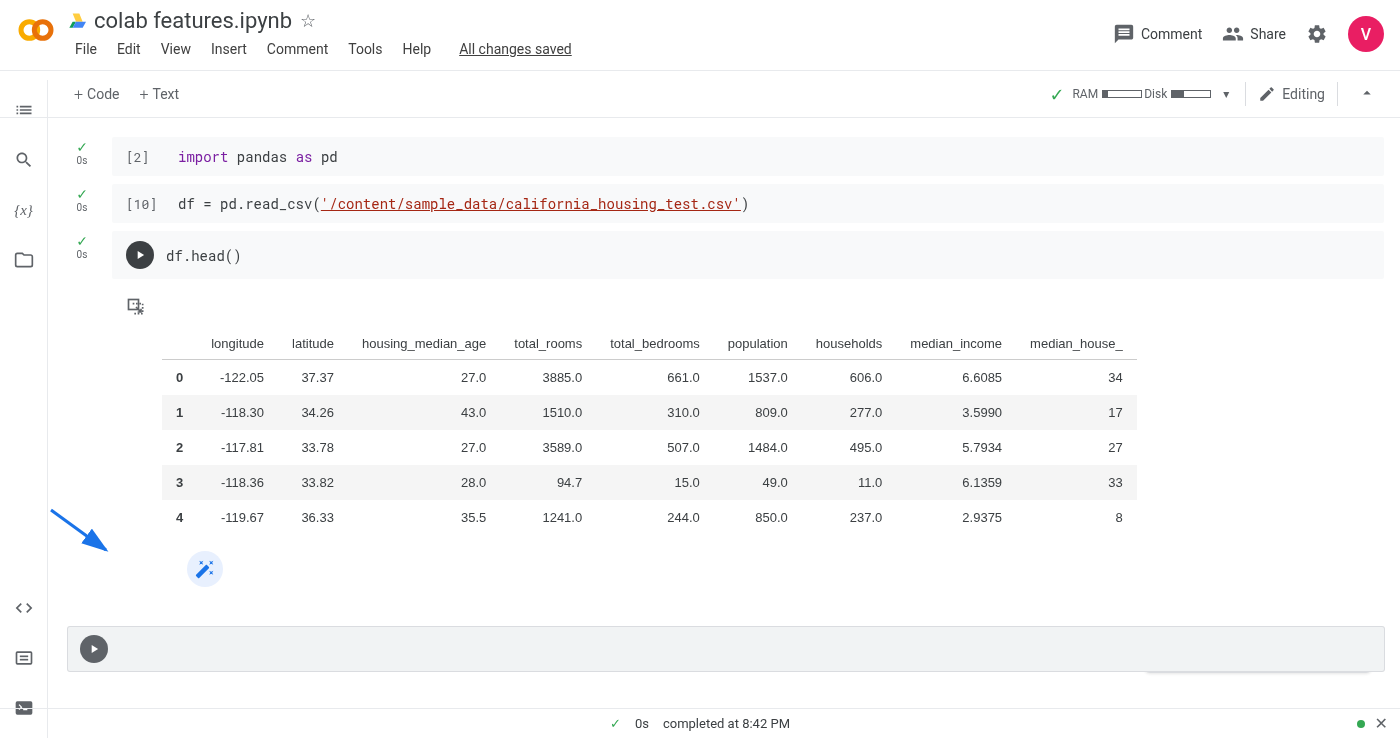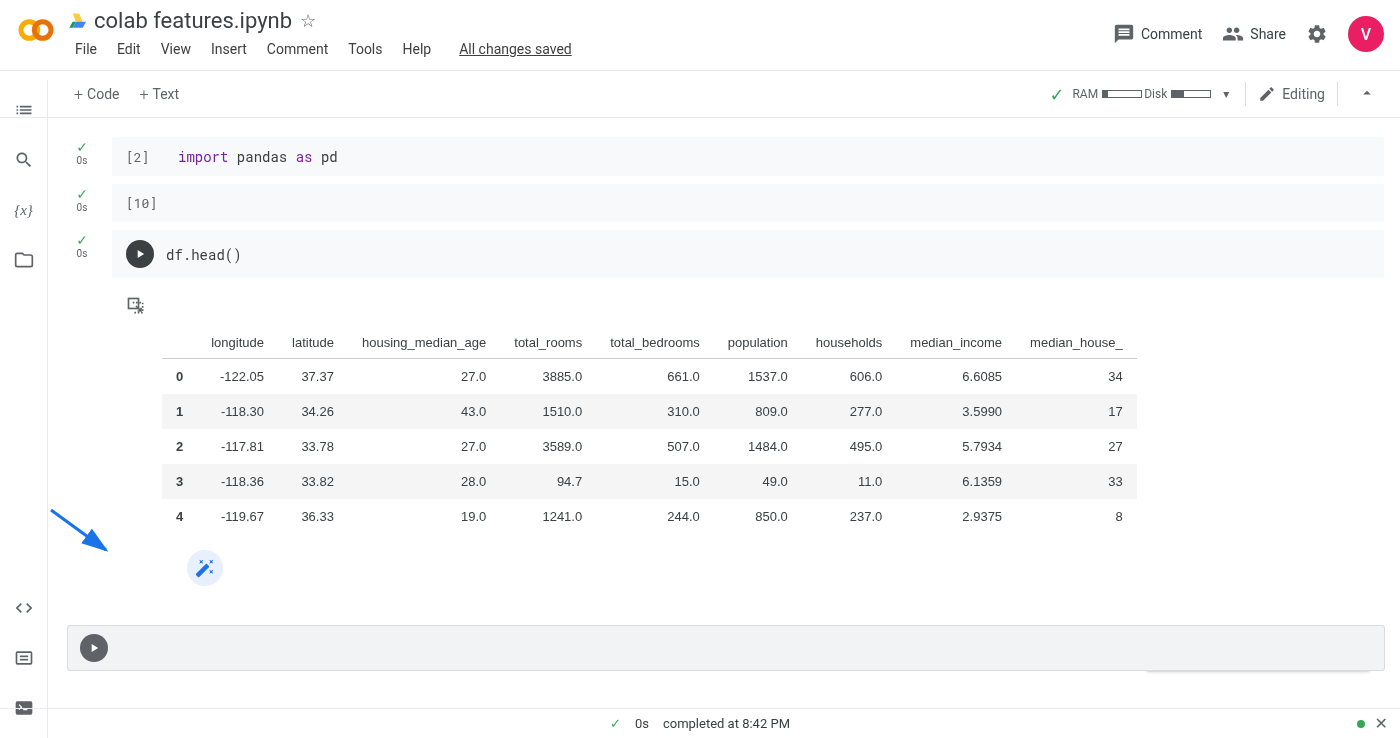--- a/index.html
+++ b/index.html
@@ -226,20 +226,21 @@
     </div>
   </div>
 
   <div class="cell">
     <div class="gutter">
         <span class="chk">✓</span>
         <span class="time">0s</span>
       </div>
     <div class="cell-body">
       <span class="prompt">[10]</span>
+      <span class="code"><span>df = pd.read_csv(</span><span class="str">'/content/sample_data/california_housing_test.csv'</span><span>)</span></span>
     </div>
   </div>
 
   <div class="cell">
     <div class="gutter">
         <span class="chk">✓</span>
         <span class="time">0s</span>
       </div>
     <div class="cell-body">
       <div class="runbtn">
@@ -318,21 +319,21 @@
             <td>15.0</td>
             <td>49.0</td>
             <td>11.0</td>
             <td>6.1359</td>
             <td>33</td>
           </tr>
           <tr>
             <td class="idx">4</td>
             <td>-119.67</td>
             <td>36.33</td>
-            <td>19.0</td>
+            <td>35.5</td>
             <td>1241.0</td>
             <td>244.0</td>
             <td>850.0</td>
             <td>237.0</td>
             <td>2.9375</td>
             <td>8</td>
           </tr>
         </tbody>
     </table>
     <svg class="arrow" style="left:-2px;top:380px;" width="80" height="60">

